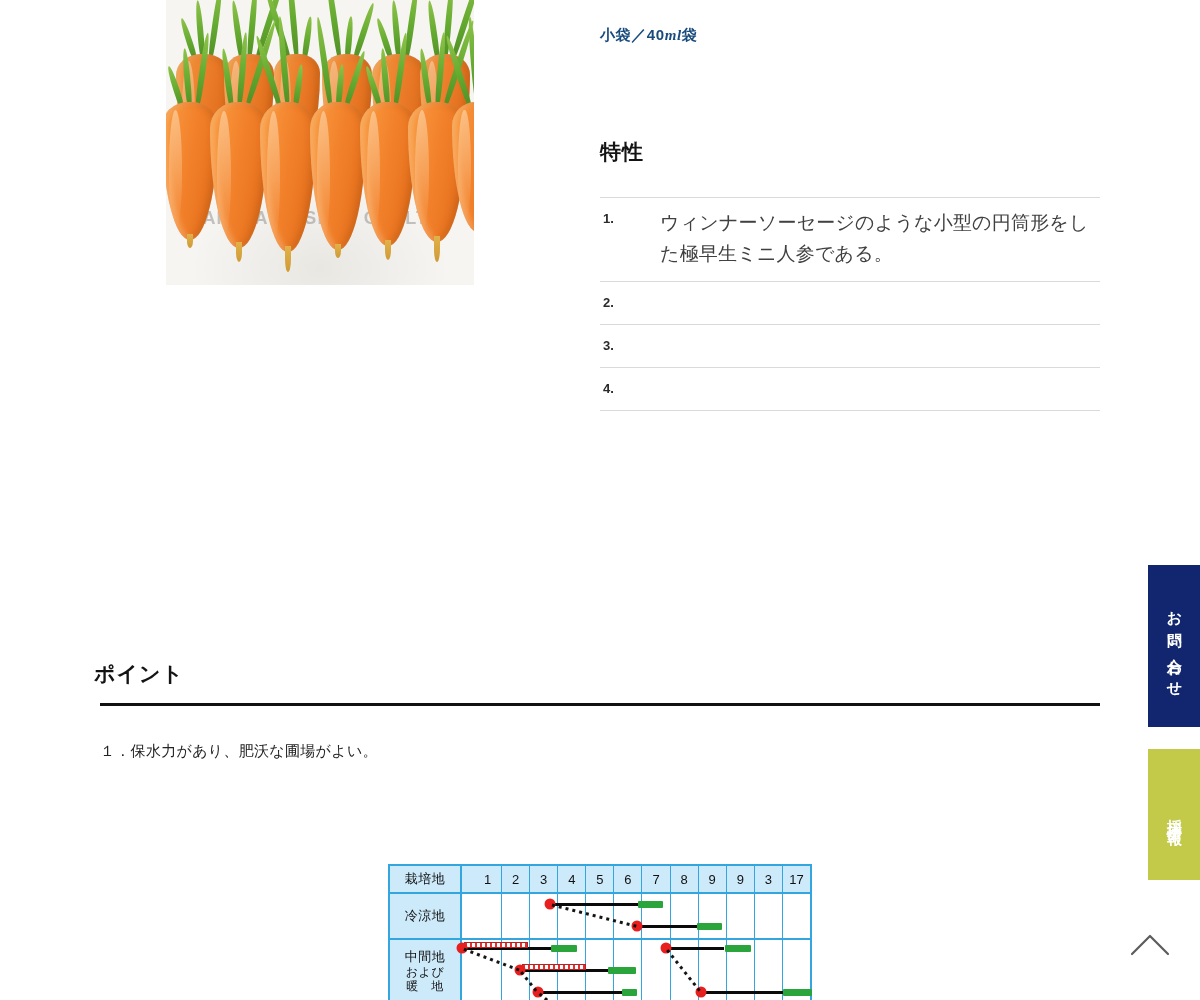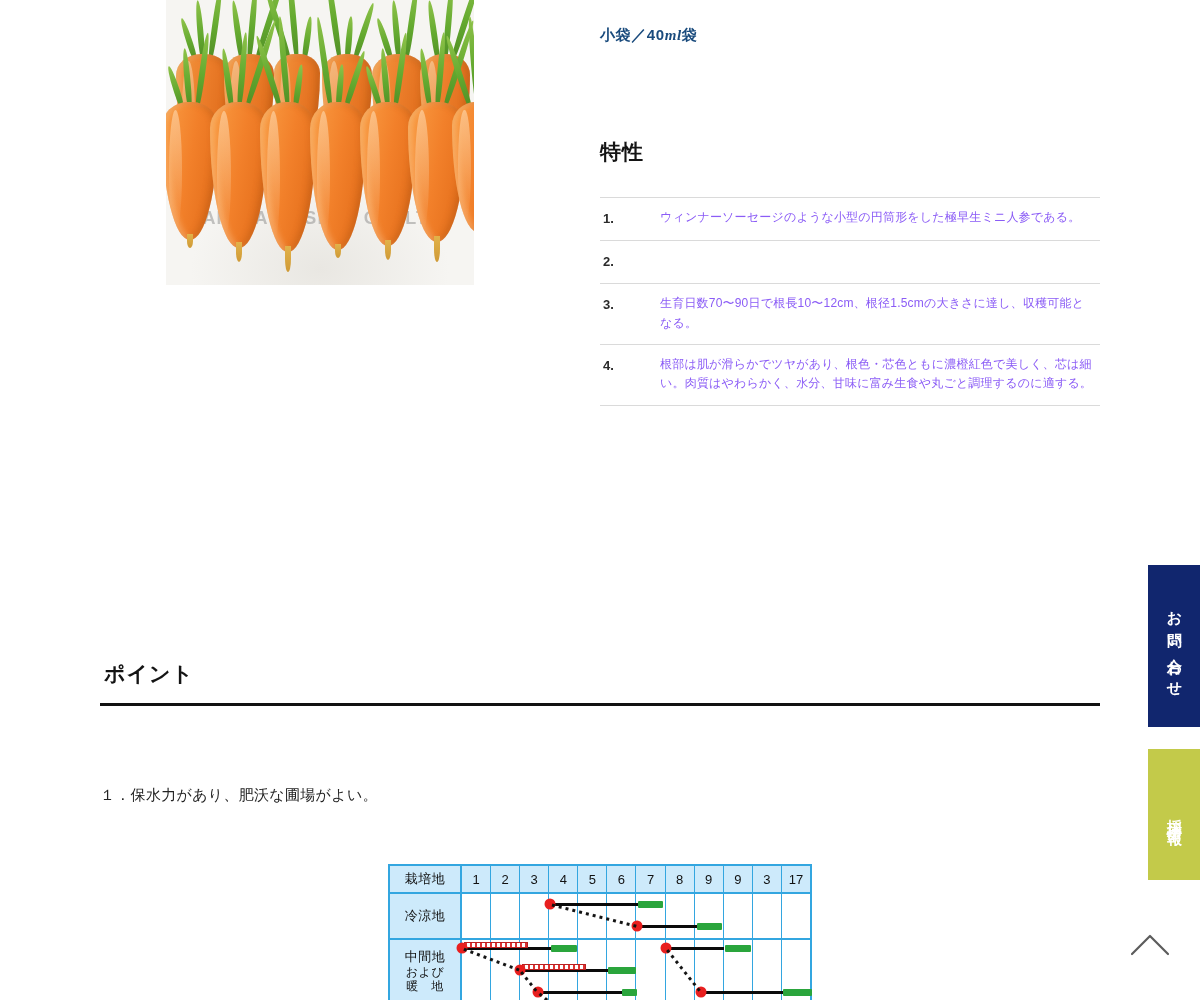--- a/index.html
+++ b/index.html
@@ -77,49 +77,48 @@
     display: flex; align-items: flex-start;
     border-bottom: 1px solid #dadada;
     padding: 10px 0 11px 0;
   }
   .spec-no {
     width: 60px; flex: 0 0 60px; padding-left: 3px;
     font-size: 13px; font-weight: 700; color: #2a2a2a;
     line-height: 1.62;
   }
   .spec-txt {
-    flex: 1 1 auto; font-size: 12px; color: #8b5cf6;
+    flex: 1 1 auto; font-size: 19px; color: #404040;
     line-height: 1.62; letter-spacing: .2px;
     padding-right: 4px;
   }
 
   
-  #point-title { left: 104px; top: 660px; }
+  #point-title { left: 94px; top: 660px; }
   .point-rule {
     position: absolute; left: 100px; top: 703px; width: 1000px;
     height: 3px; background: #111111;
   }
   .point-list {
     position: absolute; left: 100px; top: 737px; width: 1000px;
   }
   .point-item {
     font-size: 15px; color: #232323; line-height: 1.82;
     letter-spacing: .3px;
-    margin-top: 44px;
   }
 
   
   .calendar {
     position: absolute; left: 388px; top: 864px;
     width: 424px;
     border: 2px solid #33a6e0;
     background: #ffffff;
     font-family: "Liberation Sans", sans-serif;
   }
-  .cal-row { display: flex; position: relative; }
+  .cal-row { display: flex; position: relative; gap: 12px; }
   .cal-row.head { background: #cdeafb; }
   .cal-head-label, .cal-label {
     flex: 0 0 72px; width: 72px;
     border-right: 2px solid #33a6e0;
     display: flex; align-items: center; justify-content: center;
     text-align: center;
     font-size: 13px; color: #111; letter-spacing: .5px;
   }
   .cal-label { background: #cdeafb; flex-direction: column; line-height: 1.18; padding: 2px 0; }
   .cal-label .l2 { font-size: 12px; }
@@ -257,25 +256,23 @@
   <div class="spec-table" id="spec-table">
       <div class="spec-row">
         <div class="spec-no">1.</div>
         <div class="spec-txt">ウィンナーソーセージのような小型の円筒形をした極早生ミニ人参である。</div>
       </div>
       <div class="spec-row">
         <div class="spec-no">2.</div>
       </div>
       <div class="spec-row">
         <div class="spec-no">3.</div>
-        <div class="spec-txt">生育日数70〜90日で根長10〜12cm、根径1.5cmの大きさに達し、収穫可能となる。</div>
       </div>
       <div class="spec-row">
         <div class="spec-no">4.</div>
-        <div class="spec-txt">根部は肌が滑らかでツヤがあり、根色・芯色ともに濃橙紅色で美しく、芯は細い。肉質はやわらかく、水分、甘味に富み生食や丸ごと調理するのに適する。</div>
       </div>
     </div>
 
   <div class="sec-title" id="point-title">ポイント</div>
   <div class="point-rule"></div>
   <div class="point-list" id="point-list">
       <div class="point-item">１．保水力があり、肥沃な圃場がよい。</div>
     </div>
 
   <div class="calendar">

